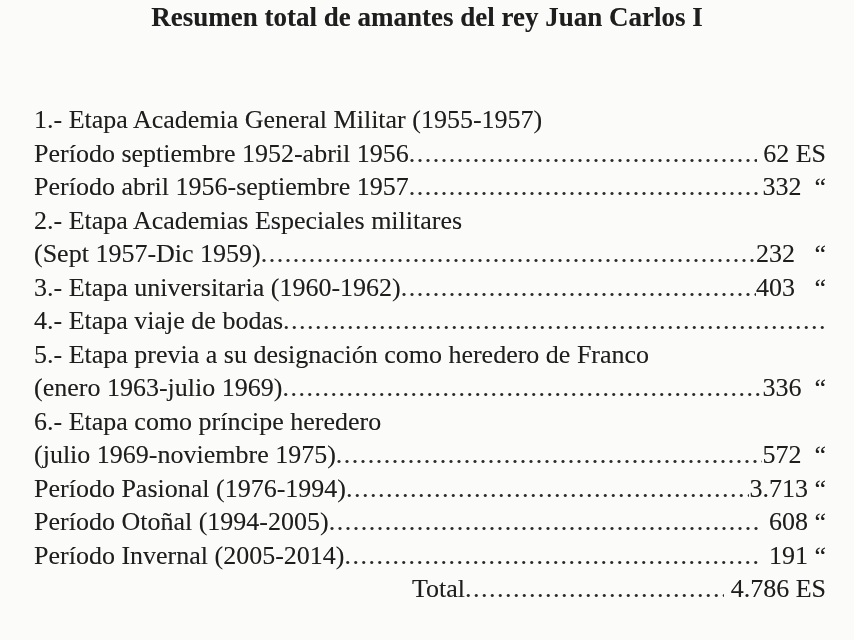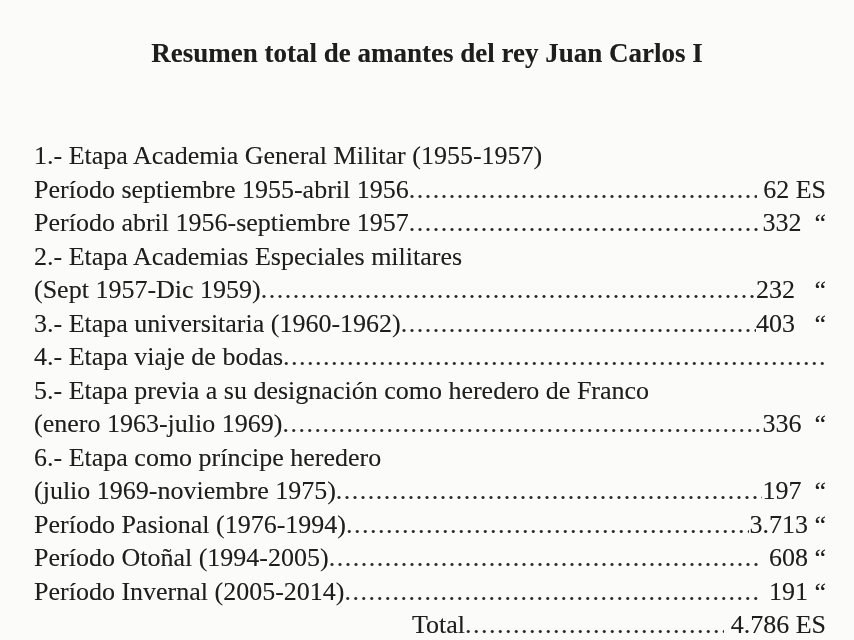--- a/index.html
+++ b/index.html
@@ -13,21 +13,20 @@
     box-sizing: border-box;
     background: var(--paper, #fbfbf9);
     color: var(--ink, #1e1e1e);
     font-family: "Liberation Serif", "DejaVu Serif", serif;
     font-size: 26px;
     line-height: 33.5px;
     overflow: hidden;
     text-shadow: 0 0 0.6px rgba(70,70,70,0.45);
   }
   .doc-title {
-    padding-top: 36px;
     text-align: center;
     font-weight: bold;
     font-size: 27px;
     line-height: 34px;
   }
   .rows {
     margin-top: 33px;
     padding: 0 28px 0 34px;
   }
   .row {
@@ -61,21 +60,21 @@
 <body>
 
 <div class="page" style="--paper: #fbfbf9; --ink: #1e1e1e;">
   <div class="doc-title">Resumen total de amantes del rey Juan Carlos I</div>
   <div class="rows">
       <div class="row plain">
     <span class="label">1.- Etapa Academia General Militar (1955-1957)</span>
 
   </div>
       <div class="row leader">
-    <span class="label">Período septiembre 1955-abril 1956</span>
+    <span class="label">Período septiembre 1952-abril 1956</span>
     <span class="dots">............................................................................................................................................................................................................................................................................................................</span>
     <span class="value"> 62 ES</span>
   </div>
       <div class="row leader">
     <span class="label">Período abril 1956-septiembre 1957</span>
     <span class="dots">............................................................................................................................................................................................................................................................................................................</span>
     <span class="value">332  “</span>
   </div>
       <div class="row plain">
     <span class="label">2.- Etapa Academias Especiales militares</span>
@@ -104,21 +103,21 @@
     <span class="dots">............................................................................................................................................................................................................................................................................................................</span>
     <span class="value">336  “</span>
   </div>
       <div class="row plain">
     <span class="label">6.- Etapa como príncipe heredero</span>
 
   </div>
       <div class="row leader">
     <span class="label">(julio 1969-noviembre 1975)</span>
     <span class="dots">............................................................................................................................................................................................................................................................................................................</span>
-    <span class="value">197  “</span>
+    <span class="value">572  “</span>
   </div>
       <div class="row leader">
     <span class="label">Período Pasional (1976-1994)</span>
     <span class="dots">............................................................................................................................................................................................................................................................................................................</span>
     <span class="value">3.713 “</span>
   </div>
       <div class="row leader">
     <span class="label">Período Otoñal (1994-2005)</span>
     <span class="dots">............................................................................................................................................................................................................................................................................................................</span>
     <span class="value"> 608 “</span>

